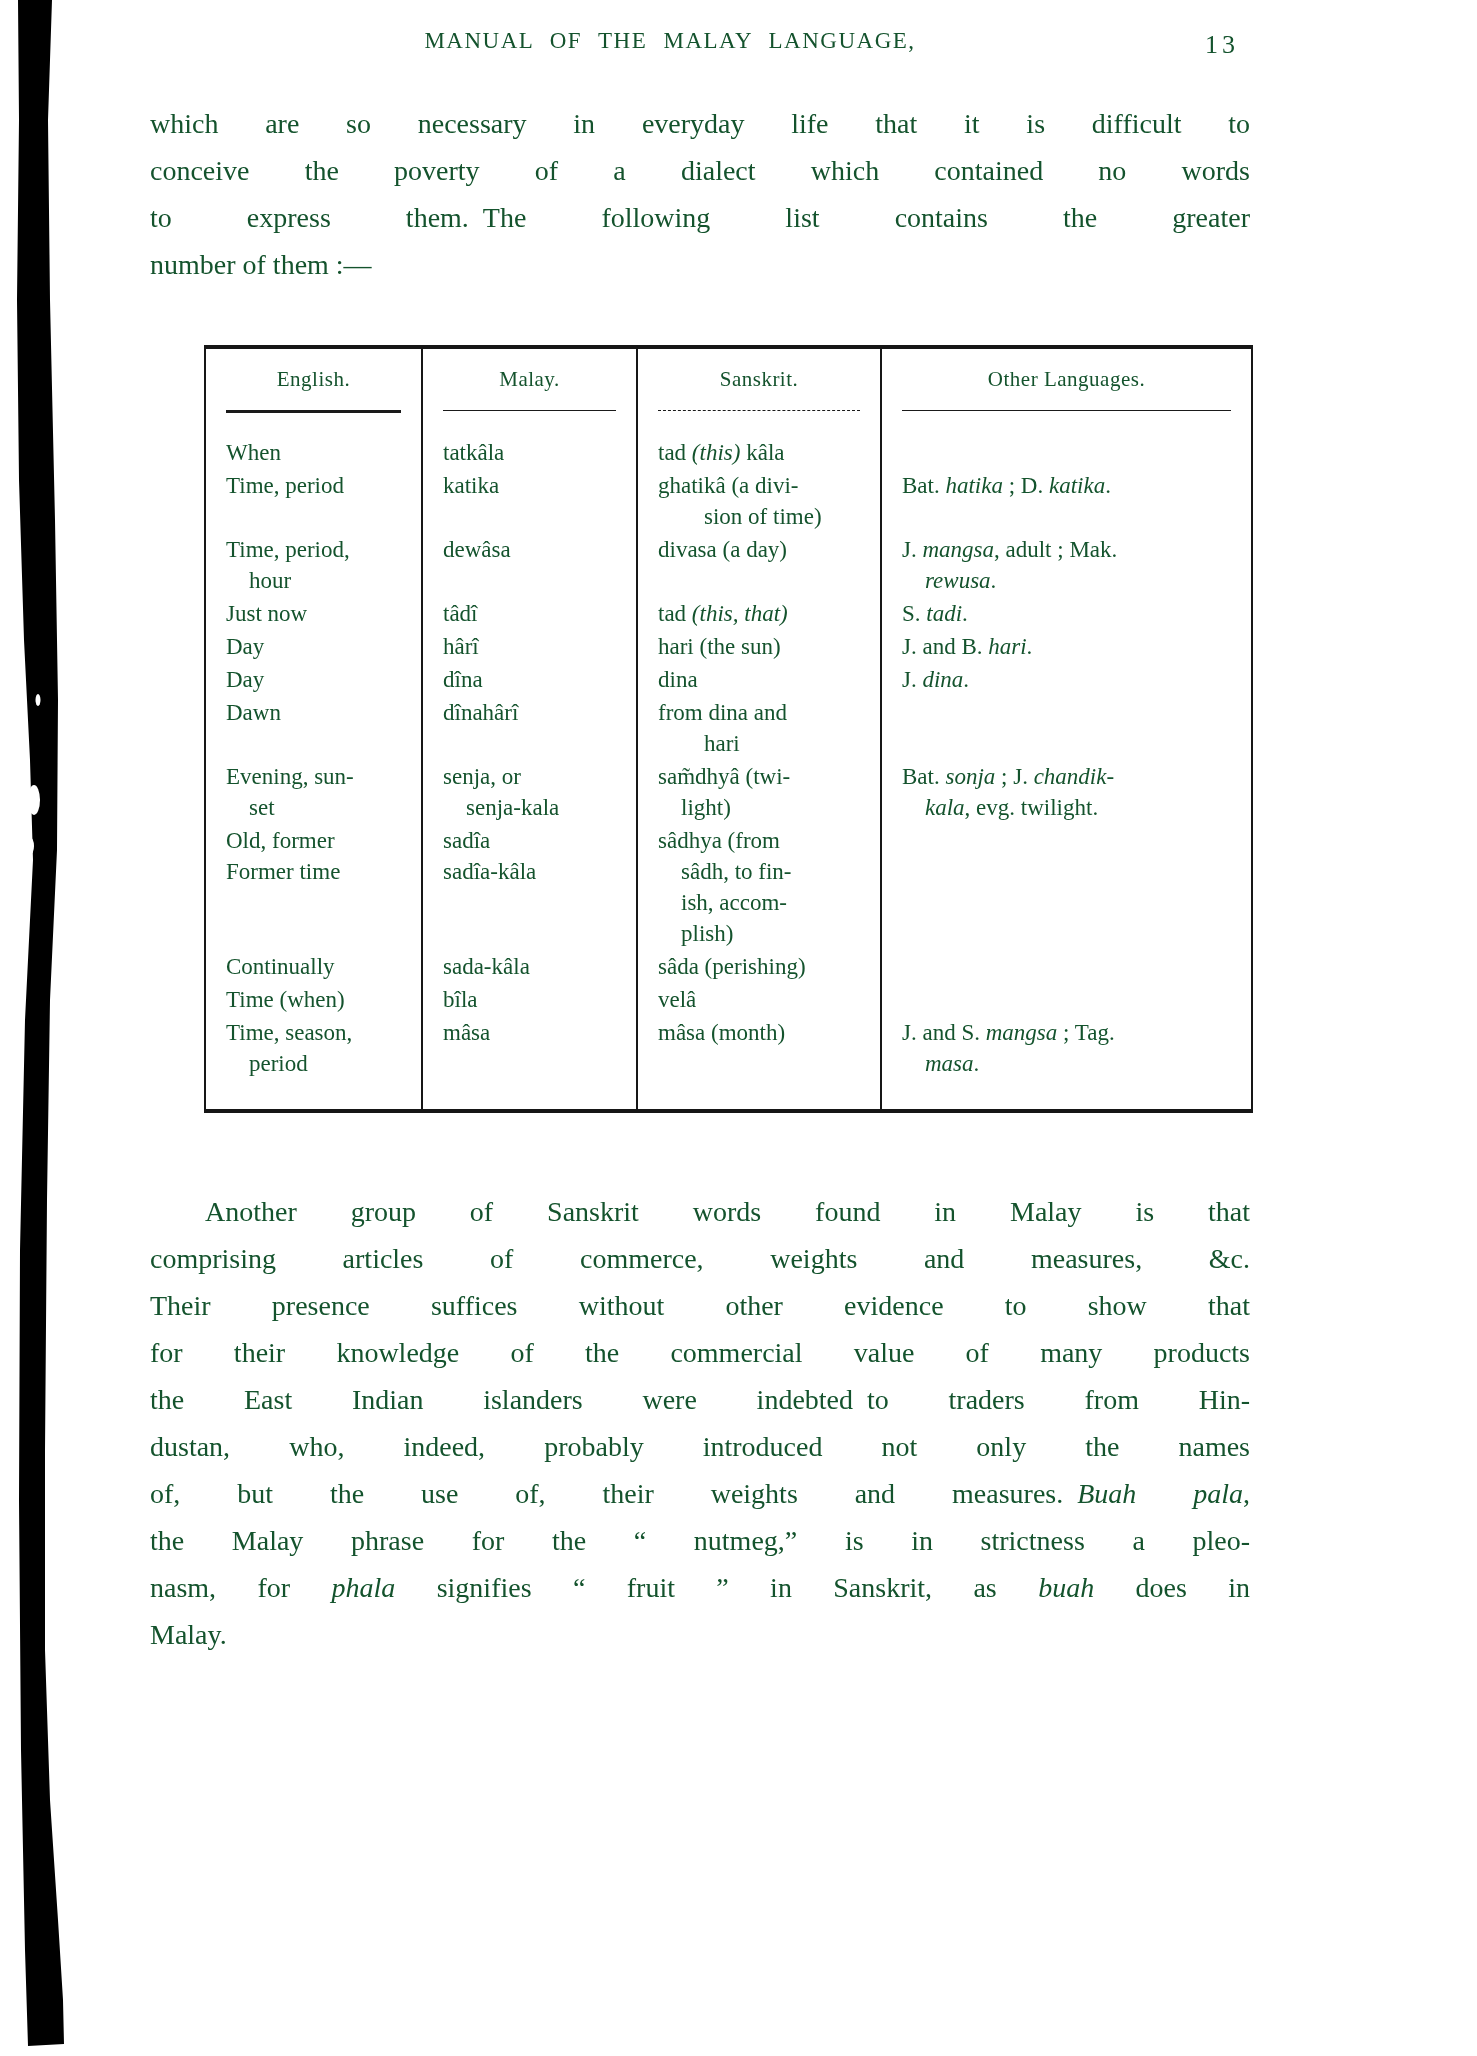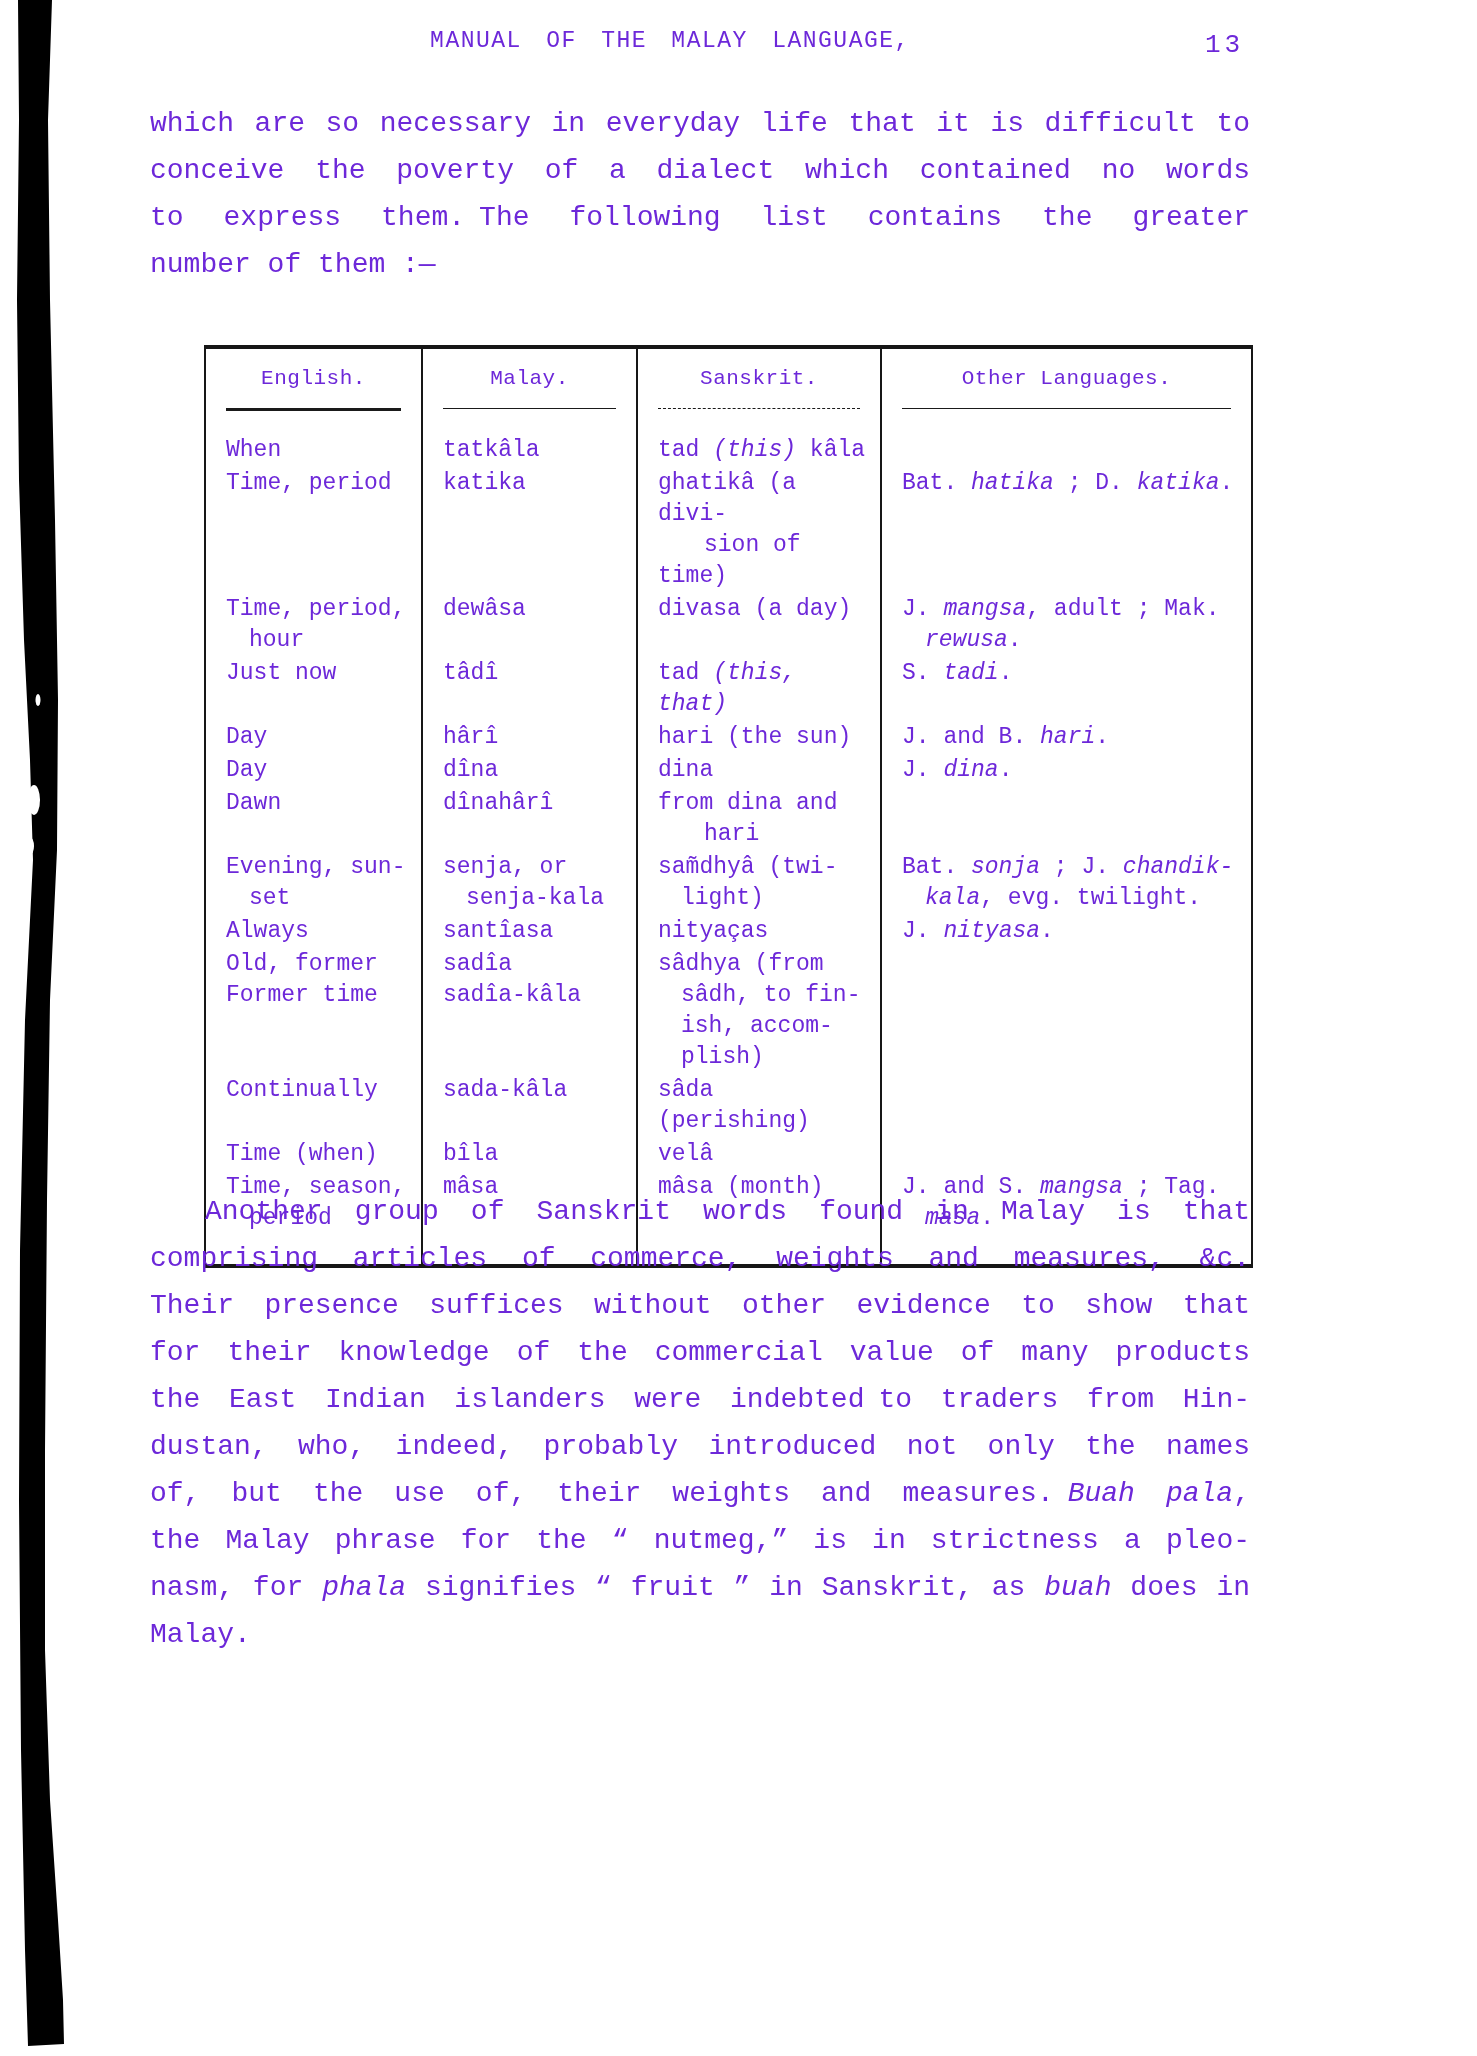--- a/index.html
+++ b/index.html
@@ -1,18 +1,18 @@
 <!DOCTYPE html>
 <html><head>
 <meta charset="utf-8">
 <style>
   html,body{margin:0;padding:0;background:#ffffff;}
   .page{
     position:relative;width:1358px;height:2056px;background:#ffffff;
-    font-family:Liberation Mono, monospace;color:#6d28d9;overflow:hidden;
+    font-family:Liberation Serif, serif;color:#14532d;overflow:hidden;
   }
   .scan-bar{position:absolute;left:0;top:0;}
   .running-head{
     position:absolute;top:28px;left:120px;width:1100px;text-align:center;
     font-size:23px;letter-spacing:1.5px;word-spacing:9px;white-space:nowrap;
   }
   .page-num{
     position:absolute;top:30px;left:1205px;font-size:26px;letter-spacing:4px;
   }
   .para{position:absolute;left:150px;width:1100px;font-size:28px;line-height:47px;}
@@ -135,26 +135,20 @@
           <td>from dina and<br>  hari</td>
           <td></td>
         </tr>
         <tr>
           <td>Evening, sun-<br> set</td>
           <td>senja, or<br> senja-kala</td>
           <td>sam̃dhyâ (twi-<br> light)</td>
           <td>Bat. <i>sonja</i> ; J. <i>chandik-<br> kala</i>, evg. twilight.</td>
         </tr>
         <tr>
-          <td>Always</td>
-          <td>santîasa</td>
-          <td>nityaças</td>
-          <td>J. <i>nityasa</i>.</td>
-        </tr>
-        <tr>
           <td>Old, former<br>Former time</td>
           <td>sadîa<br>sadîa-kâla</td>
           <td>sâdhya (from<br> sâdh, to fin-<br> ish, accom-<br> plish)</td>
           <td></td>
         </tr>
         <tr>
           <td>Continually</td>
           <td>sada-kâla</td>
           <td>sâda (perishing)</td>
           <td></td>

